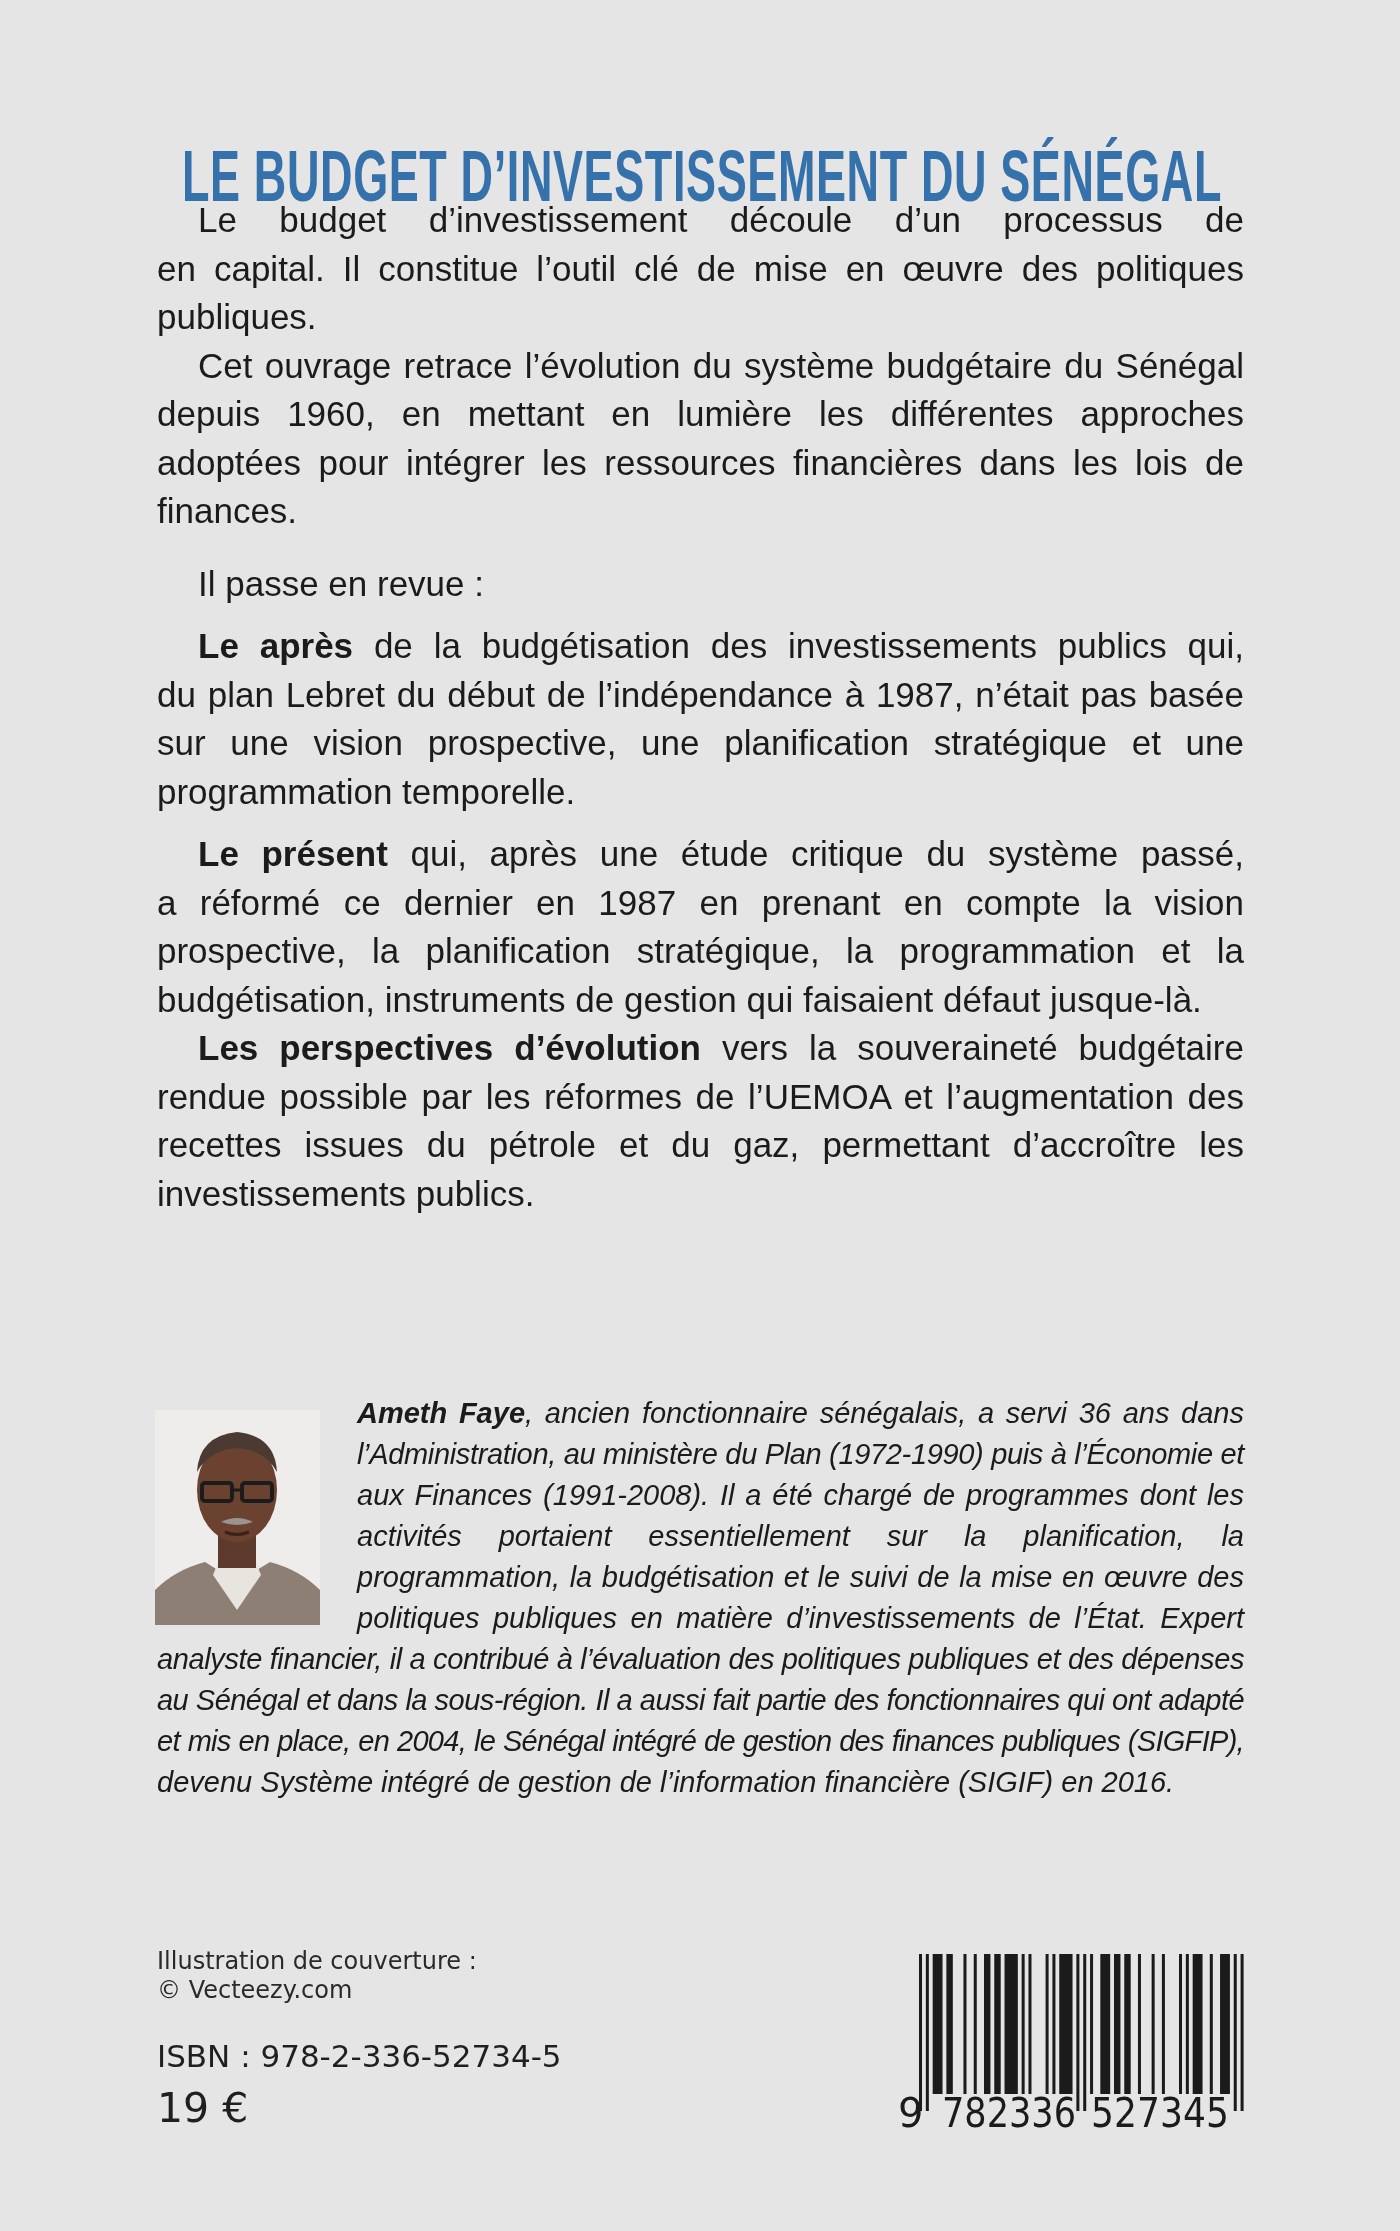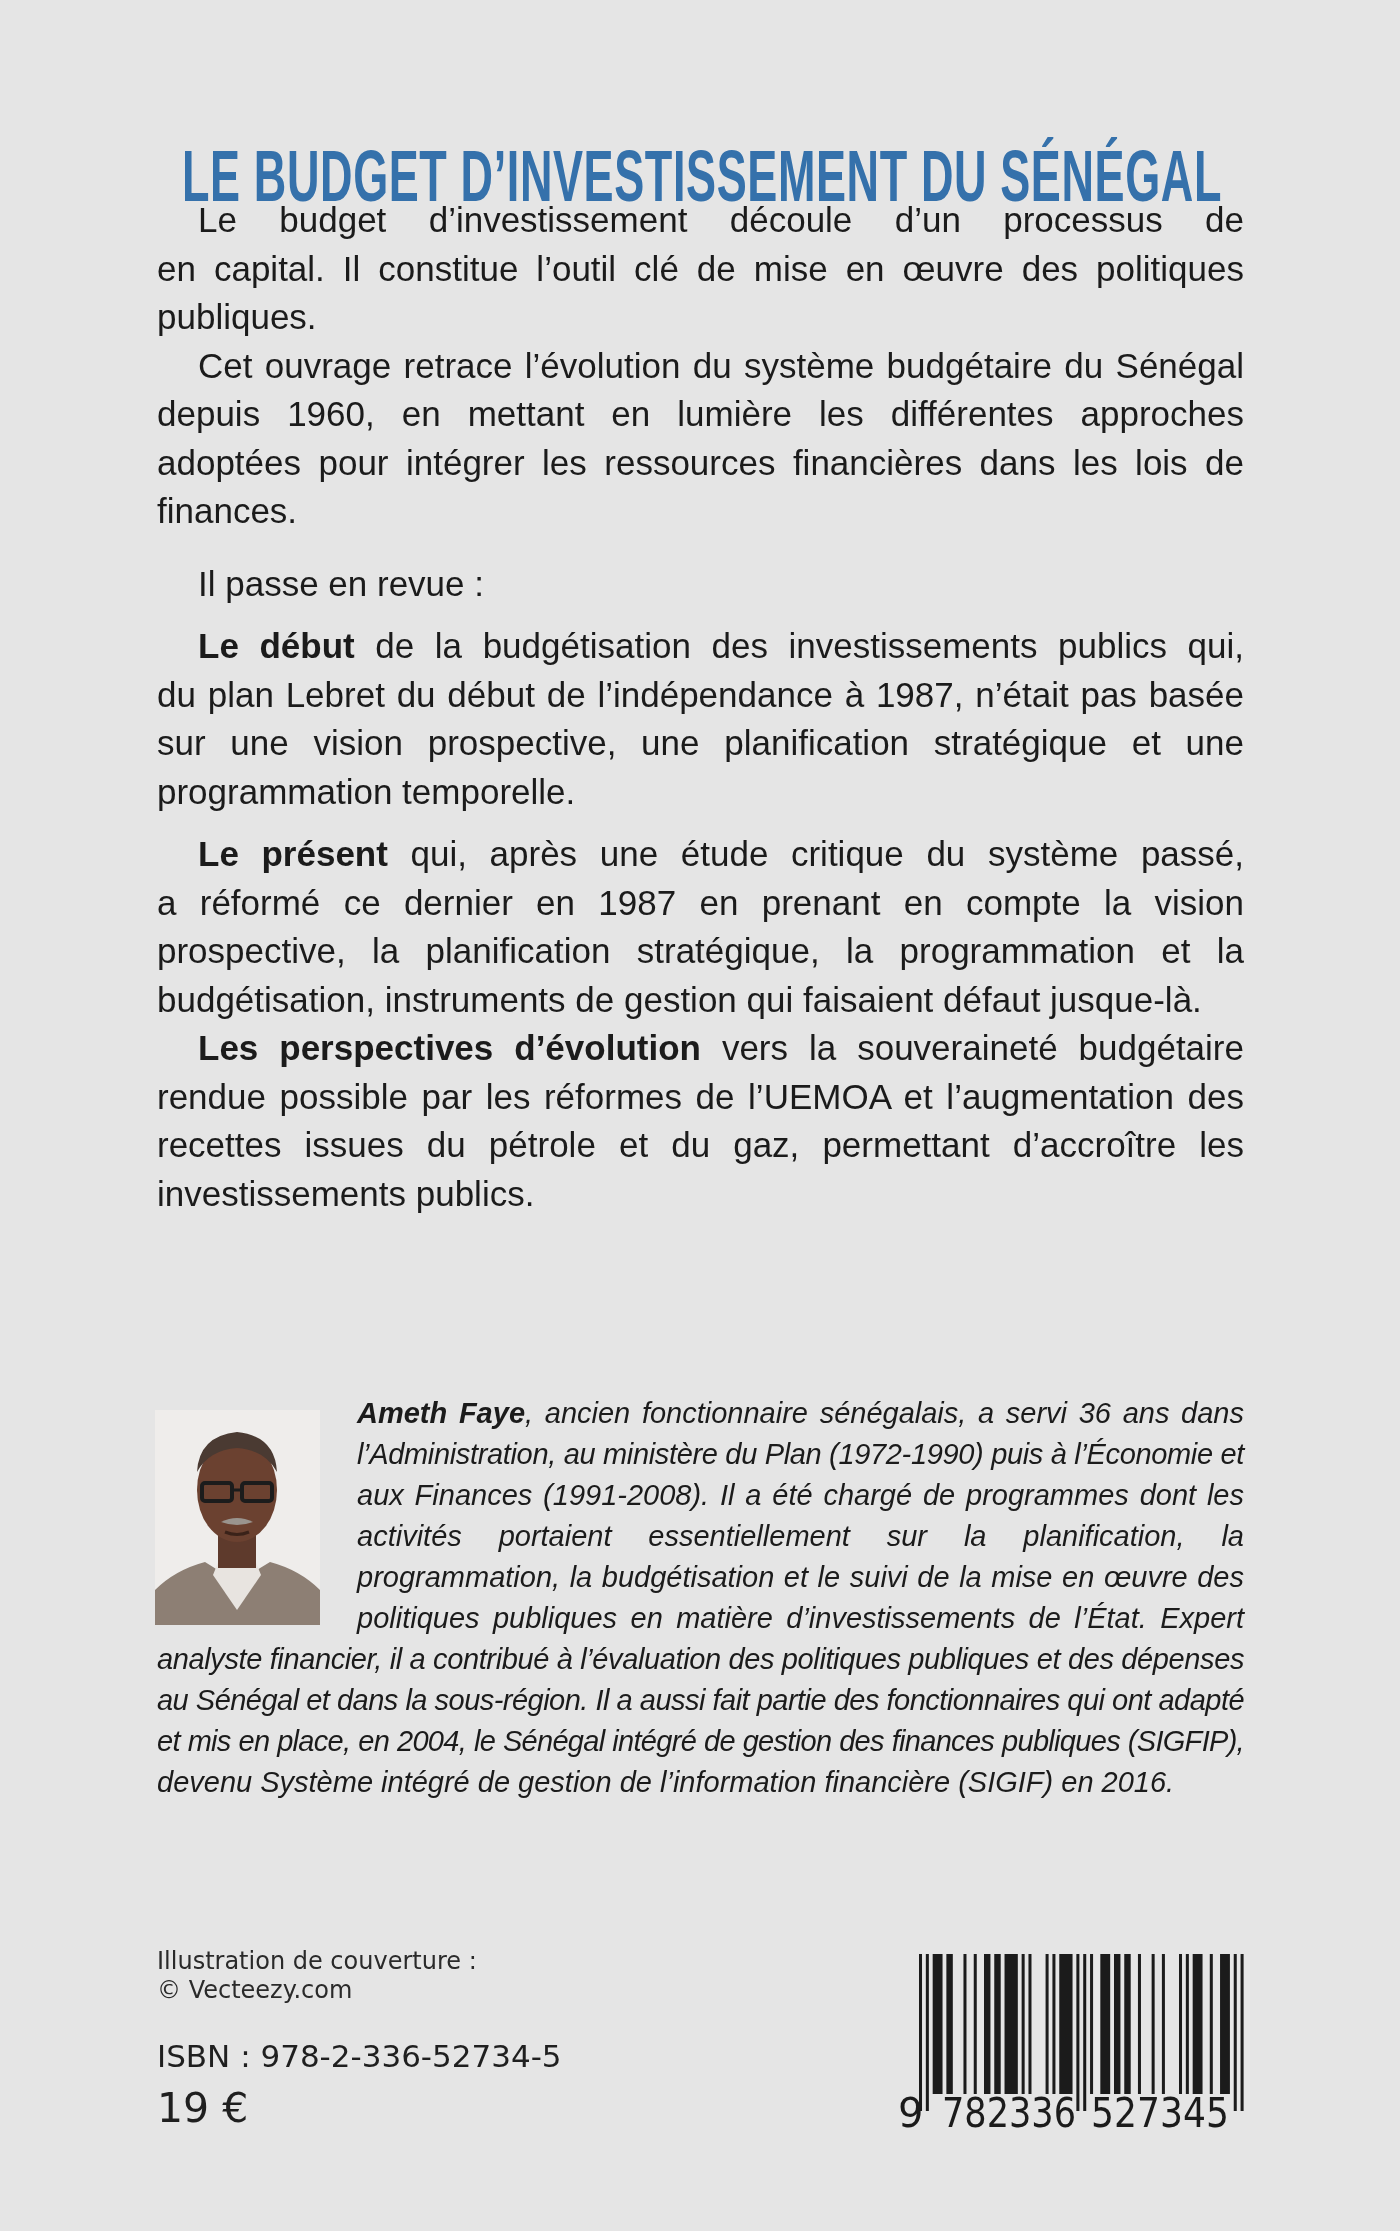--- a/index.html
+++ b/index.html
@@ -70,21 +70,21 @@
       <div style="margin-top: 0px;">
         <span class="line indent"><span>Cet ouvrage retrace l’évolution du système budgétaire du Sénégal</span></span>
         <span class="line"><span>depuis 1960, en mettant en lumière les différentes approches</span></span>
         <span class="line"><span>adoptées pour intégrer les ressources financières dans les lois de</span></span>
         <span class="line last"><span>finances.</span></span>
       </div>
       <div style="margin-top: 24px;">
         <span class="line indent last"><span>Il passe en revue :</span></span>
       </div>
       <div style="margin-top: 14px;">
-        <span class="line indent"><b>Le début</b><span> de la budgétisation des investissements publics qui,</span></span>
+        <span class="line indent"><b>Le après</b><span> de la budgétisation des investissements publics qui,</span></span>
         <span class="line"><span>du plan Lebret du début de l’indépendance à 1987, n’était pas basée</span></span>
         <span class="line"><span>sur une vision prospective, une planification stratégique et une</span></span>
         <span class="line last"><span>programmation temporelle.</span></span>
       </div>
       <div style="margin-top: 14px;">
         <span class="line indent"><b>Le présent</b><span> qui, après une étude critique du système passé,</span></span>
         <span class="line"><span>a réformé ce dernier en 1987 en prenant en compte la vision</span></span>
         <span class="line"><span>prospective, la planification stratégique, la programmation et la</span></span>
         <span class="line last"><span>budgétisation, instruments de gestion qui faisaient défaut jusque-là.</span></span>
       </div>

